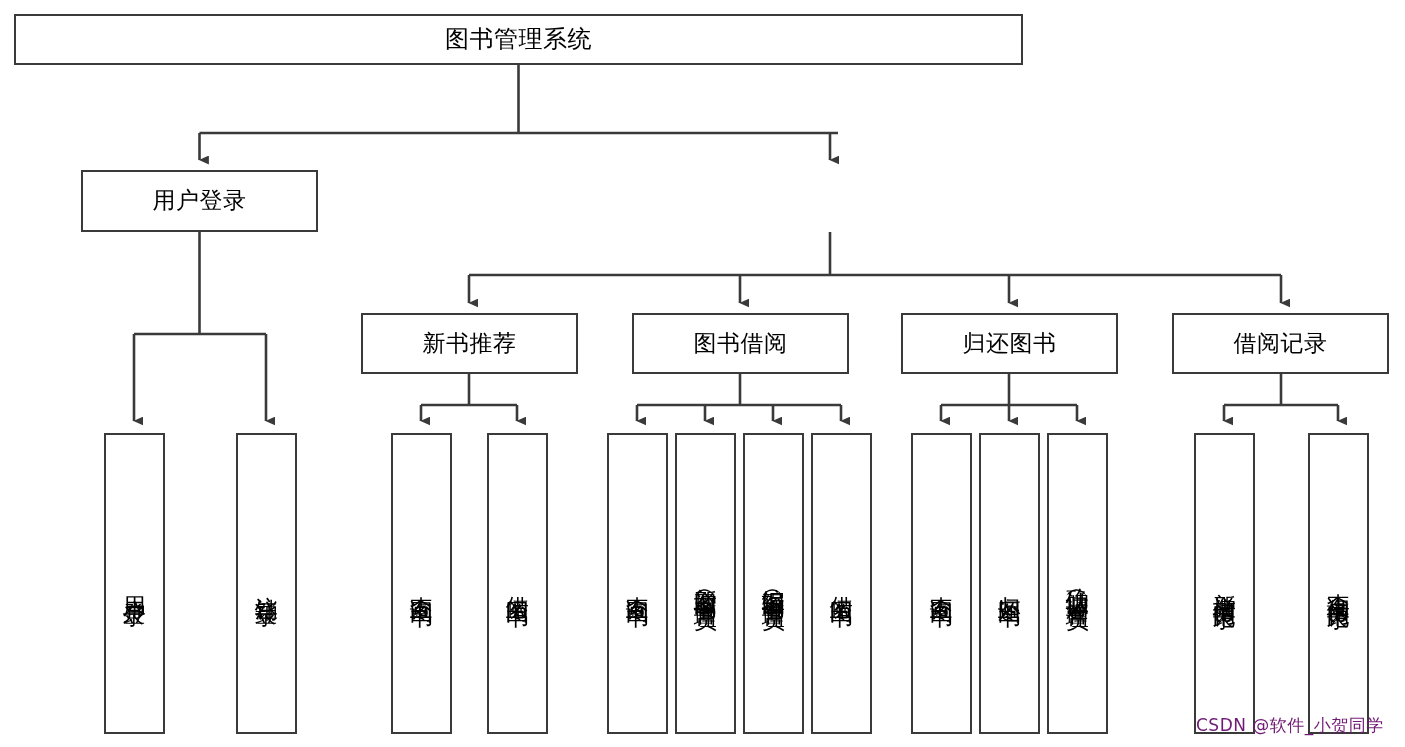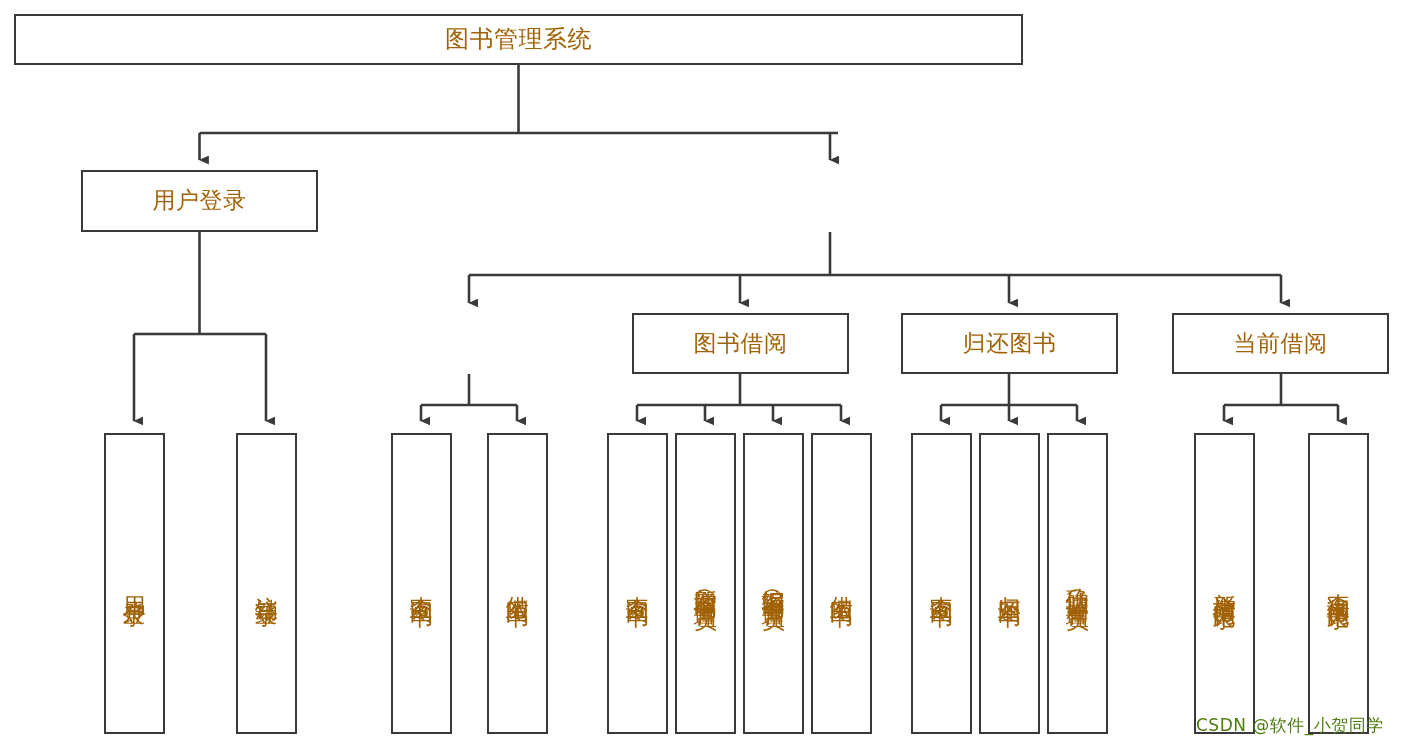--- a/index.html
+++ b/index.html
@@ -33,21 +33,21 @@
     background: #ffffff;
     display: flex;
     align-items: center;
     justify-content: center;
     color: #3b3b3b;
   }
   .node .label {
     display: block;
     text-align: left;
     line-height: 1.18;
-    color: #a16207;
+    color: #000000;
     white-space: pre;
   }
   
   .node.horiz .label {
     font-size: 23px;
     letter-spacing: 0.5px;
   }
   .node.root .label {
     font-size: 24px;
   }
@@ -62,21 +62,21 @@
     font-size: 23px;
     line-height: 1.16;
     letter-spacing: 3px;
     max-height: 100%;
   }
   #watermark {
     position: absolute;
     left: 1196px;
     top: 714px;
     font-size: 17px;
-    color: #4d7c0f;
+    color: #701a75;
     letter-spacing: 0.5px;
     white-space: nowrap;
     user-select: none;
   }
 </style>
 </head>
 <body>
 
 <div id="diagram-root">
 
@@ -131,28 +131,31 @@
   </svg>
 
   <div class="node horiz root" style="left:14px; top:14px; width:1009px; height:51px;">
     <span class="label">图书管理系统</span>
   </div>
 
   <div class="node horiz" style="left:81px; top:170px; width:237px; height:62px;">
     <span class="label">用户登录</span>
   </div>
 
+  <div class="node horiz" style="left:361px; top:313px; width:217px; height:61px;">
+    <span class="label">新书推荐</span>
+  </div>
   <div class="node horiz" style="left:632px; top:313px; width:217px; height:61px;">
     <span class="label">图书借阅</span>
   </div>
   <div class="node horiz" style="left:901px; top:313px; width:217px; height:61px;">
     <span class="label">归还图书</span>
   </div>
   <div class="node horiz" style="left:1172px; top:313px; width:217px; height:61px;">
-    <span class="label">当前借阅</span>
+    <span class="label">借阅记录</span>
   </div>
 
   <div class="node vert" style="left:104px; top:433px; width:61px; height:301px;">
     <span class="label">用户登录</span>
   </div>
   <div class="node vert" style="left:236px; top:433px; width:61px; height:301px;">
     <span class="label">注销登录</span>
   </div>
 
   <div class="node vert" style="left:391px; top:433px; width:61px; height:301px;">

